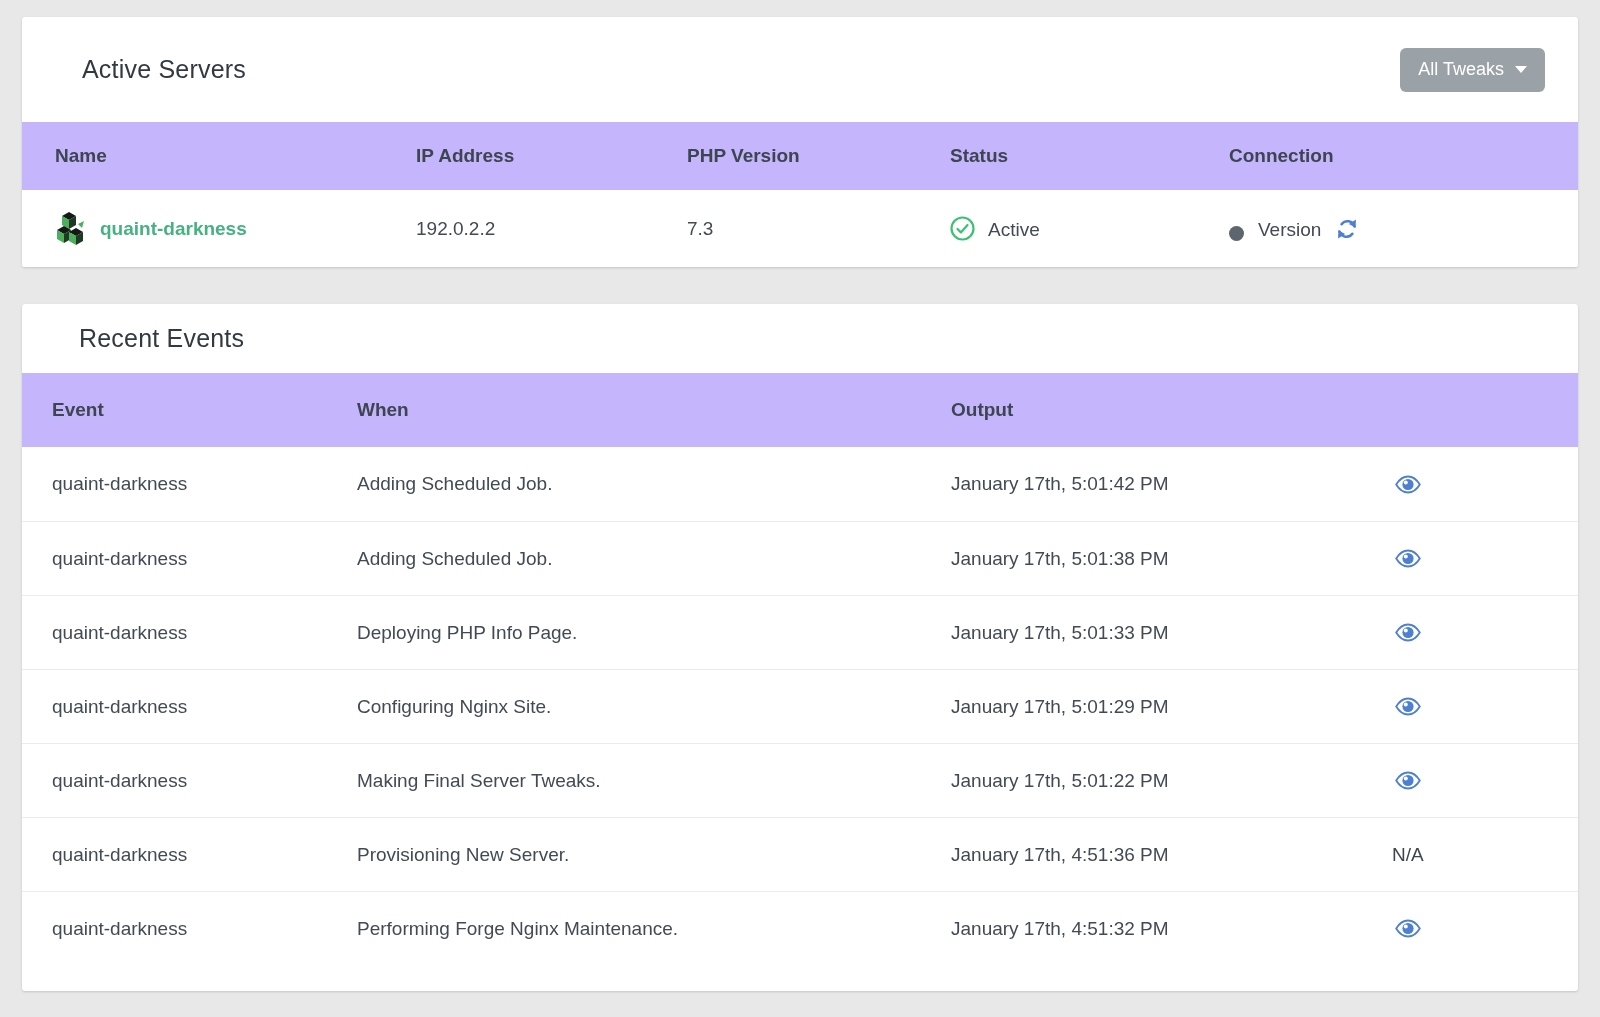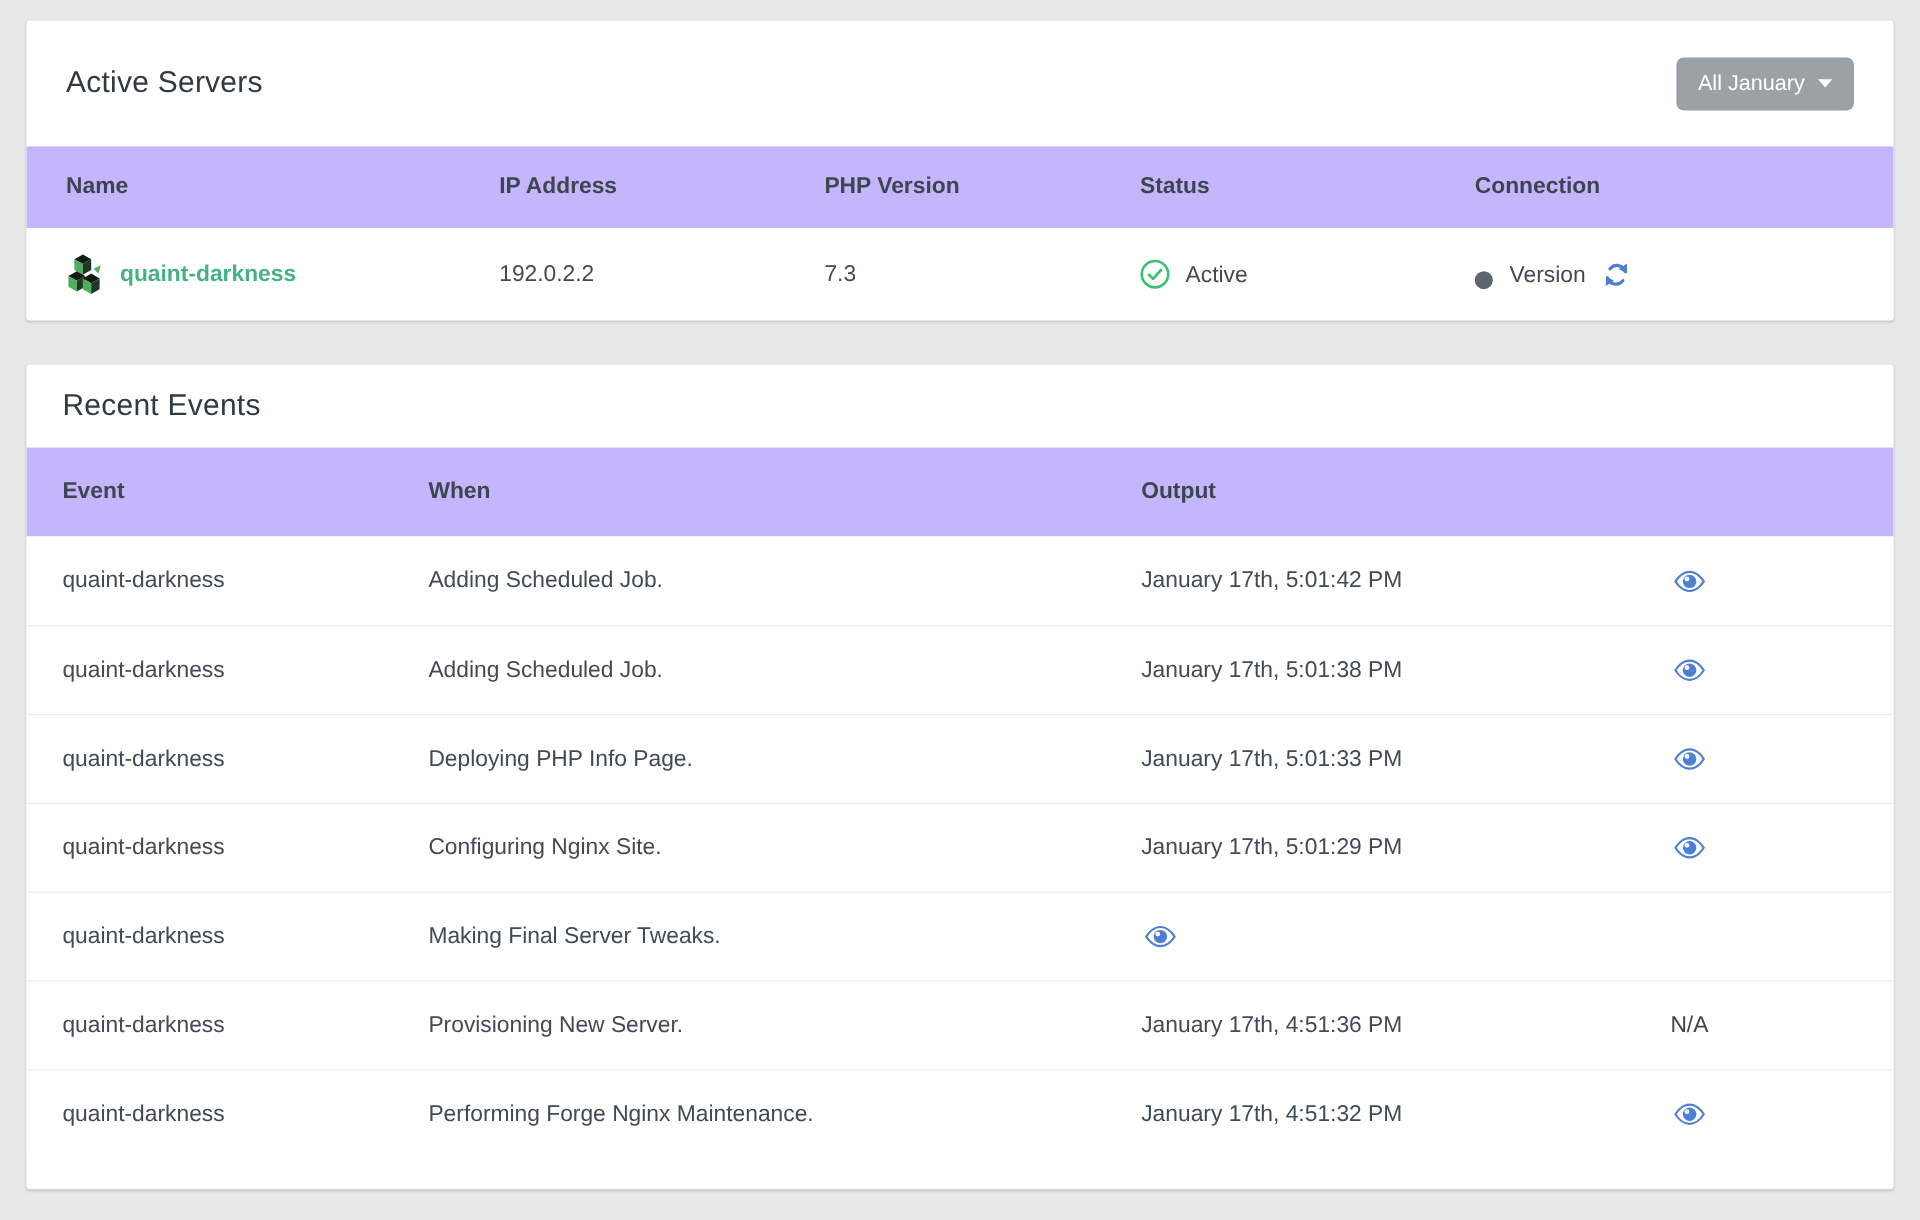--- a/index.html
+++ b/index.html
@@ -15,21 +15,21 @@
     margin: 0 22px;
     border-radius: 3px;
     box-shadow: 0 1px 3px rgba(0,0,0,0.10), 0 1px 2px rgba(0,0,0,0.06);
     overflow: hidden;
   }
   #active-servers-card { margin-top: 17px; }
   #recent-events-card  { margin-top: 37px; }
 
   .card-head {
     display: flex; align-items: center; justify-content: space-between;
-    padding: 0 33px; height: 105px;
+    padding: 0 33px; height: 105px; margin-left: 27px;
   }
   #recent-events-card .card-head { height: 69px; padding: 16px 30px; }
   .card-title {
     font-size: 25px; font-weight: 500; color: #313941; letter-spacing: 0.2px;
   }
 
   .btn-filter {
     display: inline-flex; align-items: center;
     background: #9aa1a7; color: #ffffff;
     border: none; border-radius: 6px;
@@ -93,21 +93,21 @@
 </style>
 </head>
 <body>
 
 <main>
 
   <section class="card" id="active-servers-card">
     <div class="card-head">
       <h1 class="card-title">Active Servers</h1>
       <button class="btn-filter">
-        <span>All January</span>
+        <span>All Tweaks</span>
         <span class="caret"></span>
       </button>
     </div>
 
     <div class="thead servers-grid">
       <span>Name</span>
       <span>IP Address</span>
       <span>PHP Version</span>
       <span>Status</span>
       <span>Connection</span>
@@ -241,20 +241,21 @@
           <circle cx="11.8" cy="7.4" r="2" fill="#ffffff"></circle>
         </svg>
       </span>
       <span class="na-label"></span>
     </div>
   </div>
 
   <div class="erow events-grid">
     <div>quaint-darkness</div>
     <div>Making Final Server Tweaks.</div>
+    <div>January 17th, 5:01:22 PM</div>
     <div class="output-cell">
       <span class="eye">
         <svg width="28" height="19" viewBox="0 0 28 19">
           <path d="M14 1.5 C8 1.5 3.6 7.2 2.2 9.5 C3.6 11.8 8 17.5 14 17.5 C20 17.5 24.4 11.8 25.8 9.5 C24.4 7.2 20 1.5 14 1.5 Z" fill="none" stroke="#4d7fd2" stroke-width="1.8"></path>
           <circle cx="14" cy="9.5" r="5.6" fill="#4d7fd2"></circle>
           <circle cx="11.8" cy="7.4" r="2" fill="#ffffff"></circle>
         </svg>
       </span>
       <span class="na-label"></span>
     </div>

